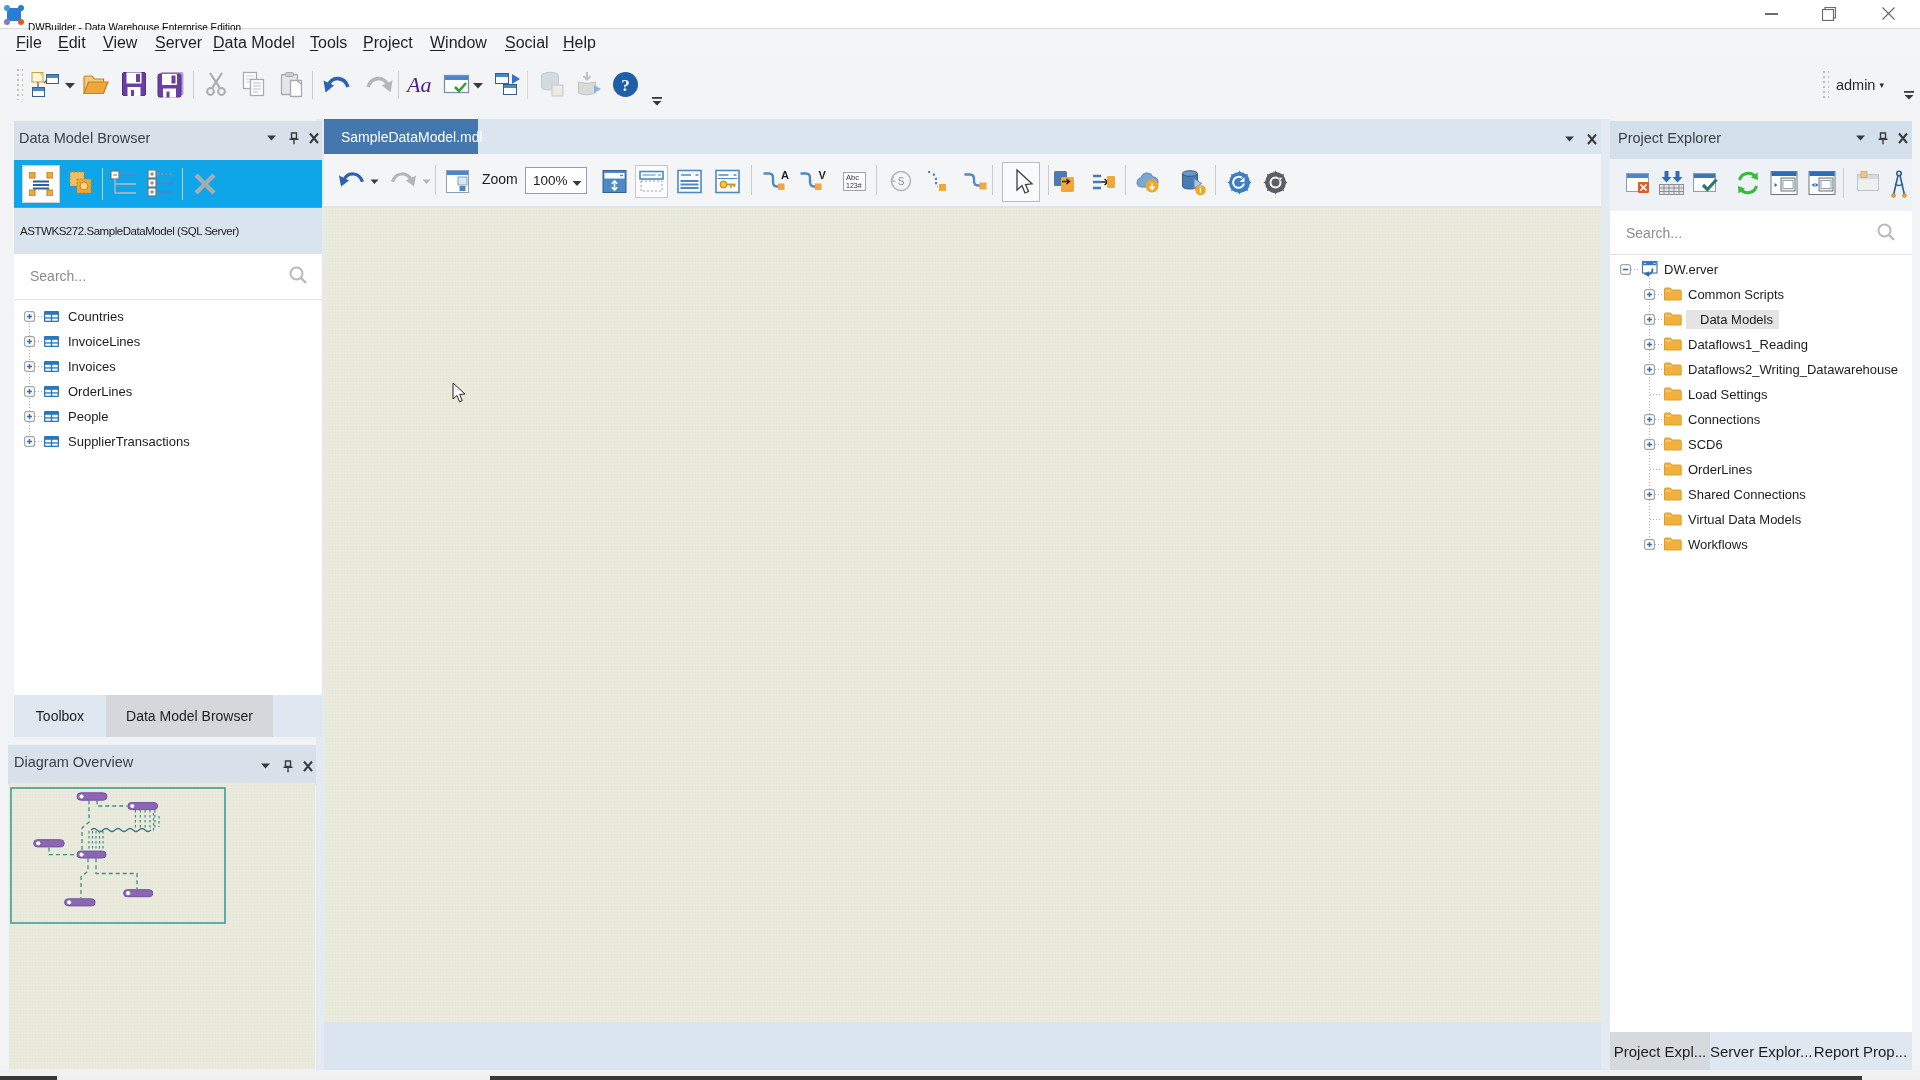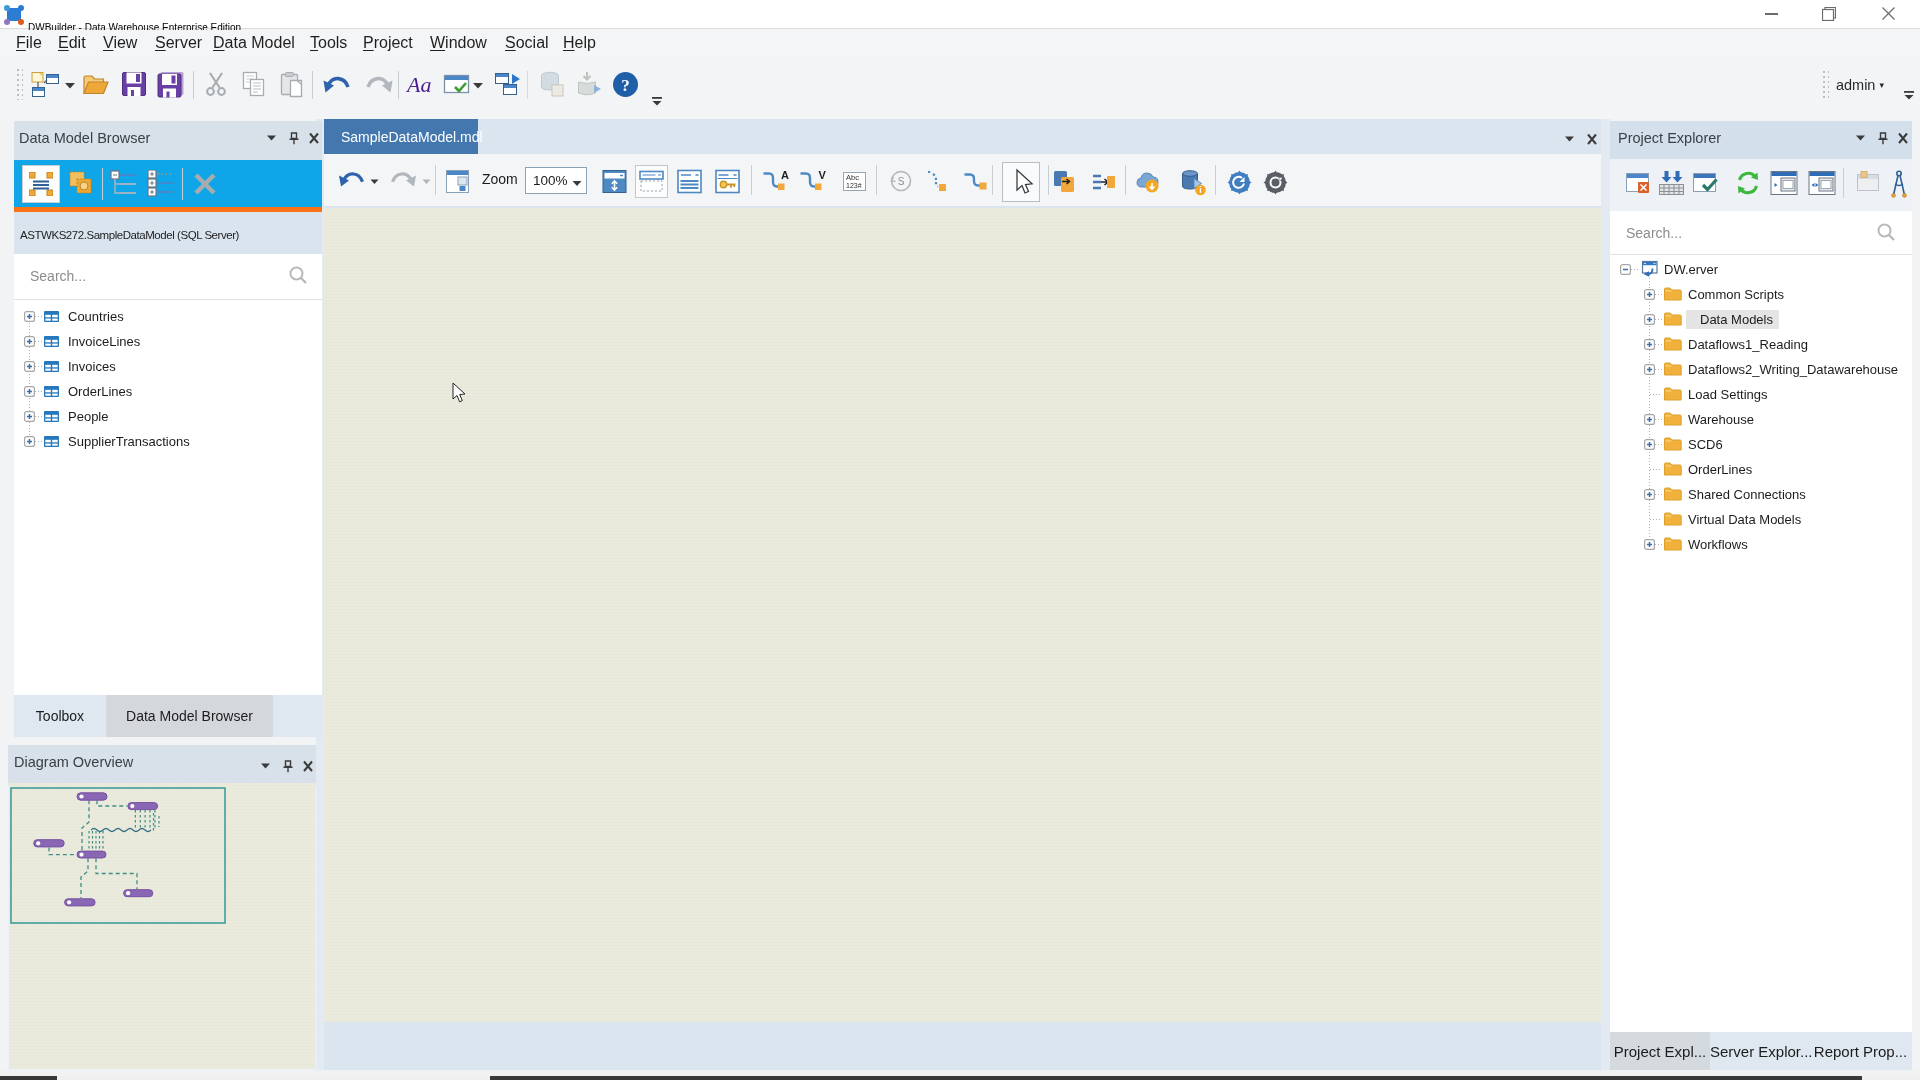--- a/index.html
+++ b/index.html
@@ -28,21 +28,21 @@
 .hix { position:absolute; }
 
 #dock { left:0; top:119px; width:1920px; height:957px; background:#f2f3f5; }
 
 
 .phead { position:absolute; font-size:14.5px; color:#3a3f46; }
 
 
 #dmb { left:8px; top:121px; width:308px; height:616px; background:#0ea5e9;margin-left:6px; }
 #dmb-toolrow { position:absolute; left:0px; top:39px; width:308px; height:47px; }
-#dmb-title { position:absolute; left:0; top:86px; width:308px; height:47px; background:#d9e4ee; border-top:5px solid #f97316; }
+#dmb-title { position:absolute; left:0; top:86px; width:308px; height:47px; background:#d9e4ee; border-top:1px solid #f97316; }
 #dmb-title div { position:absolute; left:6px; top:17px; font-size:11.5px; color:#1e1e1e; letter-spacing:-0.45px; }
 #dmb-search { position:absolute; left:0; top:133px; width:308px; height:46px; background:#ffffff; border-bottom:1px solid #e3e3e3; }
 #dmb-search .ph { position:absolute; left:16px; top:14px; font-size:14px; color:#8c8c8c; }
 #dmb-tree { position:absolute; left:0; top:179px; width:308px; height:395px; background:#ffffff; }
 .trow { position:absolute; left:0; height:25px; width:300px; }
 .trow .exp { position:absolute; left:10px; top:7px; }
 .trow .ticn { position:absolute; left:30px; top:7px; }
 .trow .txt { position:absolute; left:54px; top:5px; font-size:13px; color:#1c1c1c; }
 
 
@@ -706,21 +706,21 @@
     </div>
     <div class="prow" style="top:152px">
       <svg class="exp" style="left:34px" width="11" height="11" viewBox="0 0 11 11">
           <rect x="0.6" y="0.6" width="9.8" height="9.8" rx="2" fill="#fdfdfd" stroke="#a6a6a6" stroke-width="1.2"></rect>
           <path d="M3 5.5 H8 M5.5 3 V8" stroke="#3a6ea5" stroke-width="1.5"></path>
         </svg>
       <svg class="fld" style="left:54px" width="18" height="14" viewBox="0 0 18 14">
           <path d="M0.5 13 V2.2 Q0.5 1 1.7 1 H6 L8 3 H16 Q17.2 3 17.2 4.2 V13 Z" fill="#f2b13d" stroke="#dba02c" stroke-width="1"></path>
           <path d="M1.5 3.9 H7.3" stroke="#fbd892" stroke-width="1"></path>
         </svg>
-      <div class="txt" style="left:78px">Warehouse</div>
+      <div class="txt" style="left:78px">Connections</div>
     </div>
     <div class="prow" style="top:177px">
       <svg class="exp" style="left:34px" width="11" height="11" viewBox="0 0 11 11">
           <rect x="0.6" y="0.6" width="9.8" height="9.8" rx="2" fill="#fdfdfd" stroke="#a6a6a6" stroke-width="1.2"></rect>
           <path d="M3 5.5 H8 M5.5 3 V8" stroke="#3a6ea5" stroke-width="1.5"></path>
         </svg>
       <svg class="fld" style="left:54px" width="18" height="14" viewBox="0 0 18 14">
           <path d="M0.5 13 V2.2 Q0.5 1 1.7 1 H6 L8 3 H16 Q17.2 3 17.2 4.2 V13 Z" fill="#f2b13d" stroke="#dba02c" stroke-width="1"></path>
           <path d="M1.5 3.9 H7.3" stroke="#fbd892" stroke-width="1"></path>
         </svg>

